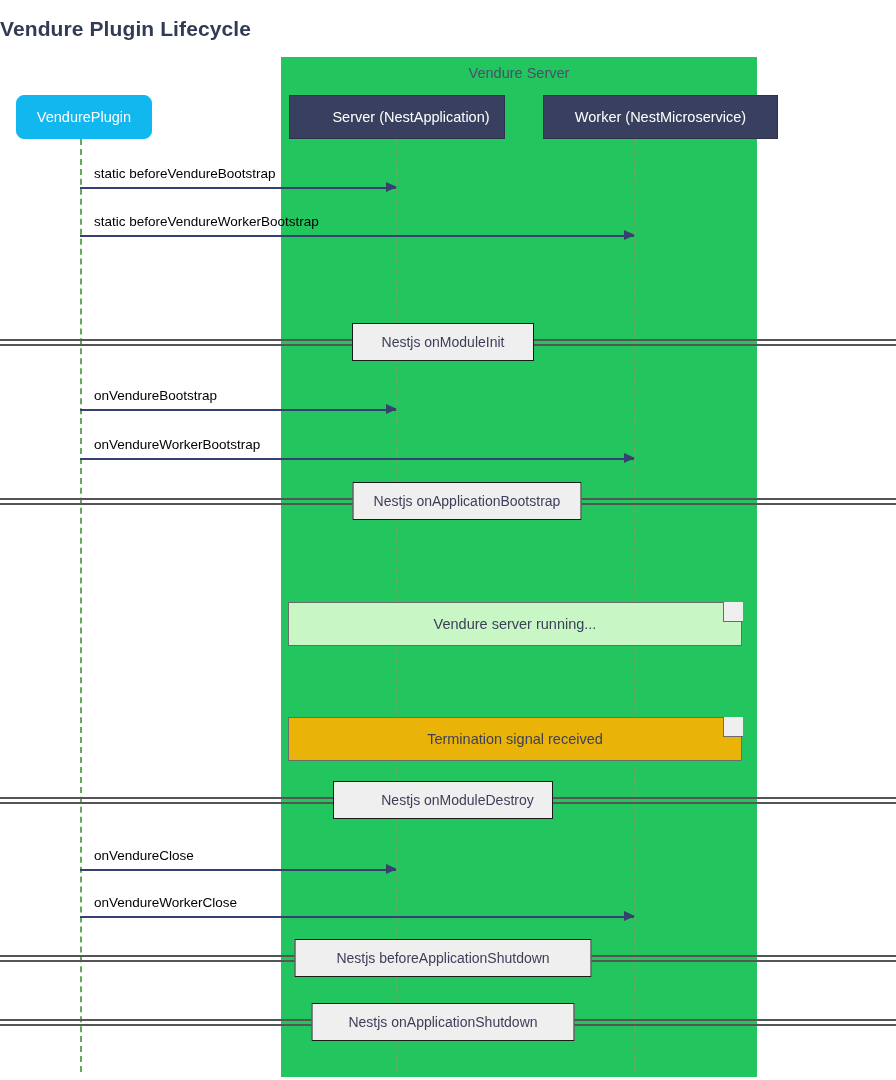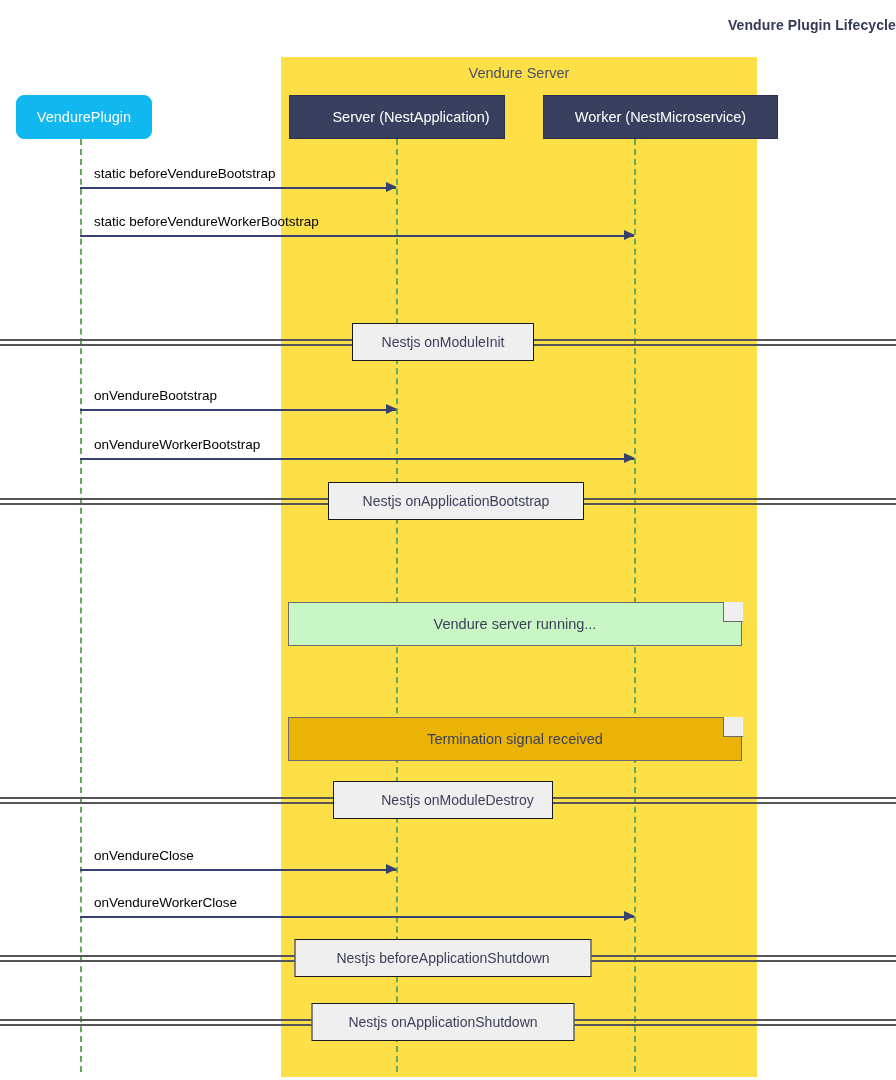--- a/index.html
+++ b/index.html
@@ -8,29 +8,29 @@
     background:#ffffff;
     font-family:"Liberation Sans","DejaVu Sans",sans-serif;
     overflow:hidden;
     position:relative;
   }
   #stage{position:absolute;left:0;top:0;width:896px;height:1080px;}
 
   
   .diagram-title{
     position:absolute;left:0;top:17px;width:896px;
-    text-align:right;
-    font-size:14px;font-weight:700;color:#333a56;
+    text-align:left;
+    font-size:21px;font-weight:700;color:#333a56;
     letter-spacing:.1px;
   }
 
   
   .actor-group{
     position:absolute;
-    background:#fde047;
+    background:#22c55e;
     border:none;
   }
   .actor-group-label{
     position:absolute;
     width:100%;
     text-align:center;
     font-size:14.5px;color:#4a4f6b;
     top:8px;
   }
 
@@ -188,21 +188,21 @@
       <div class="divider" style="top: 342px;">
         <div class="dline a"></div>
         <div class="dline b"></div>
         <div class="divider-box" style="left: 443px; top: 0px; width: 182px;">
           <span>Nestjs onModuleInit</span>
         </div>
       </div>
       <div class="divider" style="top: 501px;">
         <div class="dline a"></div>
         <div class="dline b"></div>
-        <div class="divider-box" style="left: 456px; top: 0px; width: 256px;">
+        <div class="divider-box" style="left: 467px; top: 0px; width: 229px;">
           <span>Nestjs onApplicationBootstrap</span>
         </div>
       </div>
       <div class="divider" style="top: 800px;">
         <div class="dline a"></div>
         <div class="dline b"></div>
         <div class="divider-box" style="left: 443px; top: 0px; width: 220px; padding-left: 43px;">
           <span>Nestjs onModuleDestroy</span>
         </div>
       </div>

